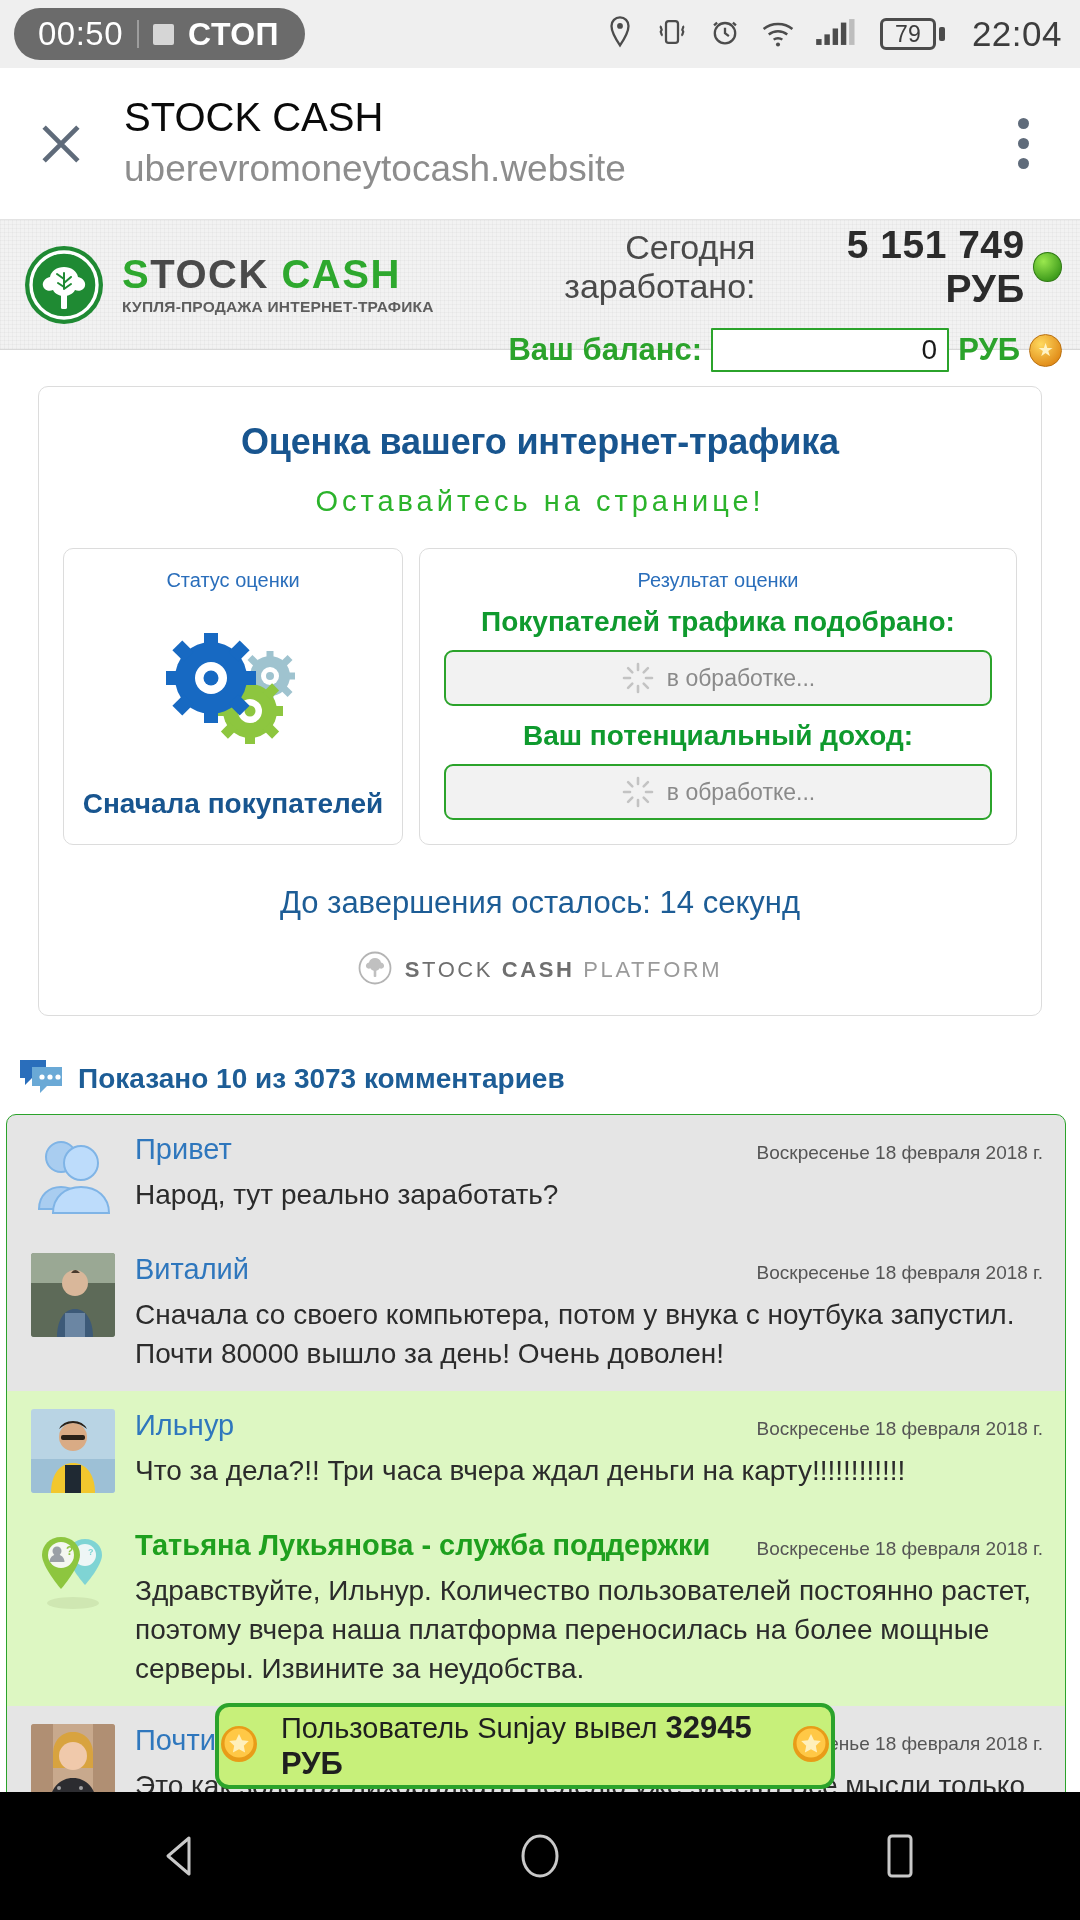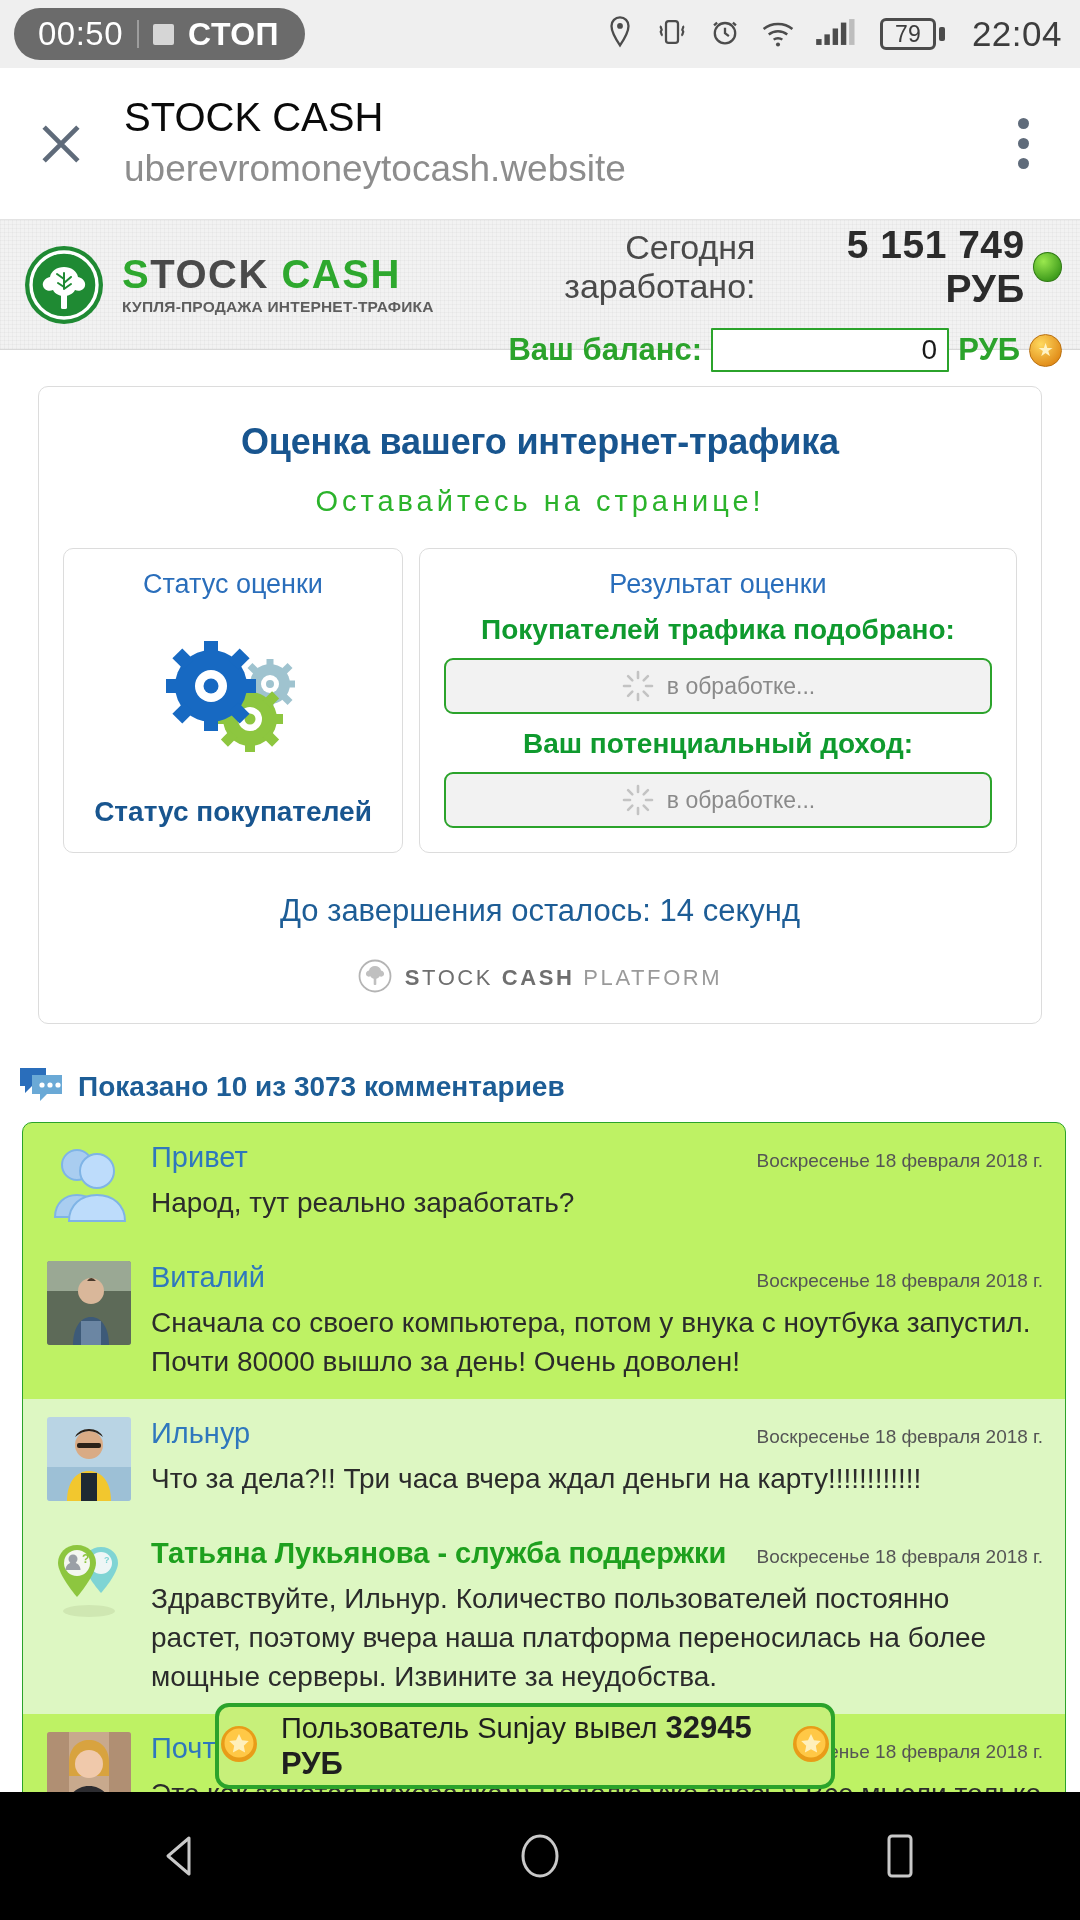--- a/index.html
+++ b/index.html
@@ -104,21 +104,21 @@
   }
   .eval-title { text-align: center; font-size: 36px; font-weight: 700; color: #18558f; letter-spacing: -.2px; }
   .eval-sub { text-align: center; font-size: 29px; color: #2bb32b; letter-spacing: 4px; margin-top: 22px; }
 
   .eval-cols { display: flex; gap: 16px; margin-top: 30px; }
   .status-box {
     width: 340px; border: 1px solid #dcdcdc; border-radius: 10px;
     padding: 20px 10px 24px 10px; display: flex; flex-direction: column;
     align-items: center; justify-content: space-between;
   }
-  .box-head { font-size: 27px; color: #2a6ebb; font-weight: 400; }
+  .box-head { font-size: 20px; color: #2a6ebb; font-weight: 400; }
   .gears { margin: 14px 0 18px 0; }
   .status-label { font-size: 28px; font-weight: 700; color: #18558f; }
 
   .result-box { flex: 1; border: 1px solid #dcdcdc; border-radius: 10px; padding: 20px 24px 24px 24px; }
   .res-label { text-align: center; font-size: 28px; font-weight: 700; color: #0f9a2e; margin-top: 14px; }
   .res-field {
     margin-top: 12px; height: 56px; border: 2px solid #2ba32b; border-radius: 9px;
     background: #f2f2f2; display: flex; align-items: center; justify-content: center; gap: 12px;
   }
   .res-field .spin { width: 34px; height: 34px; flex: 0 0 auto; }
@@ -128,22 +128,22 @@
   .platform-row { display: flex; align-items: center; justify-content: center; gap: 13px; margin-top: 30px; }
   .platform-text { font-size: 22px; color: #9a9a9a; letter-spacing: 2.6px; }
   .platform-text b { color: #6f6f6f; }
   .platform-text .dk { color: #6f6f6f; }
 
   
   .comments-head { display: flex; align-items: center; gap: 14px; margin: 42px 0 8px 18px; }
   .comments-head .lbl { font-size: 28px; font-weight: 700; color: #1d5d96; }
 
   .comments-wrap {
-    margin: 14px 14px 0 22px; border: 1px solid #2ba32b; border-radius: 10px;
-    background: #bef264; overflow: hidden;
+    margin: 14px 14px 0 6px; border: 1px solid #2ba32b; border-radius: 10px;
+    background: #e5e5e5; overflow: hidden;
   }
   .comment { display: flex; gap: 20px; padding: 18px 22px 18px 24px; }
   .comment.support, .comment.highlight { background: #ddf7c2; }
   .avatar { width: 84px; height: 84px; flex: 0 0 auto; border-radius: 3px; overflow: hidden; }
   .c-body { flex: 1; min-width: 0; }
   .c-top { display: flex; align-items: baseline; justify-content: space-between; gap: 14px; }
   .c-name { font-size: 29px; color: #2f77bd; }
   .c-name.support { color: #1ea01e; font-weight: 700; }
   .c-date { font-size: 19px; color: #555; white-space: nowrap; }
   .c-text { font-size: 28px; color: #2b2b2b; line-height: 1.38; margin-top: 10px; }
@@ -330,21 +330,21 @@
                   <rect x="18" y="17" width="14" height="16" transform="rotate(-45 25 25)"></rect>
                   <rect x="74" y="17" width="14" height="16" transform="rotate(45 81 25)"></rect>
                   <rect x="18" y="71" width="14" height="16" transform="rotate(45 25 79)"></rect>
                   <rect x="74" y="71" width="14" height="16" transform="rotate(-45 81 79)"></rect>
                 </g>
                 <circle cx="53" cy="52" r="16" fill="#fff"></circle>
                 <circle cx="53" cy="52" r="7.5" fill="#1769c2"></circle>
               </g>
             </svg>
           </div>
-          <div class="status-label">Статус покупателей</div>
+          <div class="status-label">Сначала покупателей</div>
         </div>
 
         <div class="result-box">
           <div class="box-head" style="text-align:center">Результат оценки</div>
 
           <div class="res-label">Покупателей трафика подобрано:</div>
           <div class="res-field">
             <span class="spin">
               <svg width="34" height="34" viewBox="0 0 34 34" stroke="#c3c3c3" stroke-width="2.6" stroke-linecap="round">
                 <path d="M17 3v6"></path>

